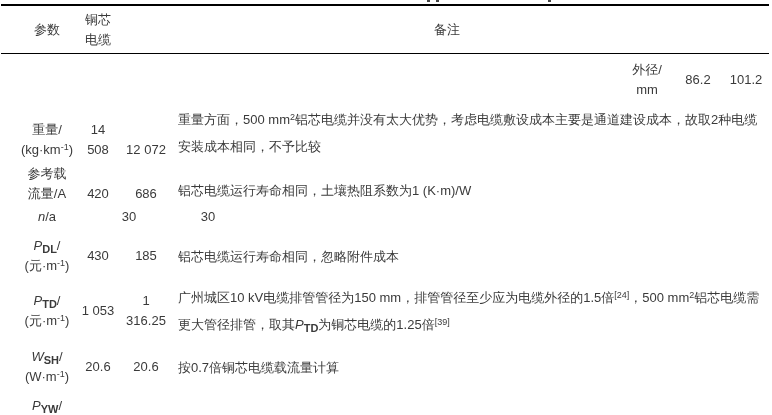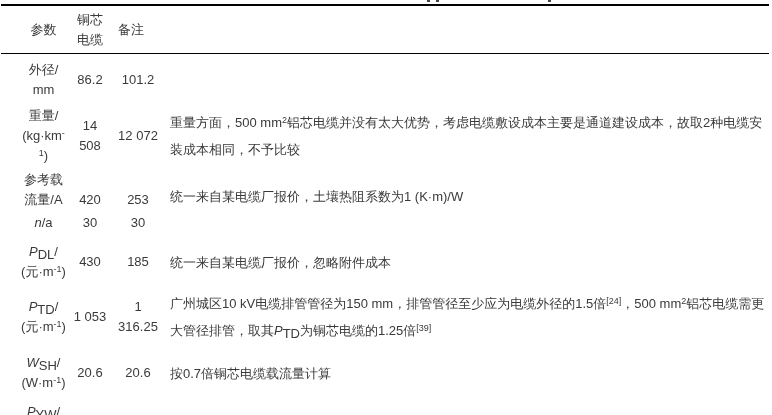--- a/index.html
+++ b/index.html
@@ -11,31 +11,31 @@
   .artifact{position:absolute;top:0;height:2px;width:3px;background:#444;}
   .a1{left:427px;}
   .a2{left:436px;}
   .a3{left:548px;}
   .rule{position:absolute;left:1px;right:3px;background:#000;}
   .rule.top{top:4px;height:2px;}
   .rule.mid{top:53px;height:1px;}
   .thead{position:absolute;top:6px;left:0;width:100%;height:47px;display:flex;align-items:center;}
   .tbody{position:absolute;top:54px;left:0;width:100%;}
   .trow{display:flex;align-items:center;}
-  .r0{min-height:52px;} .r1{min-height:52px;} .r2{min-height:44px;align-items:flex-end;} .r3{min-height:26px;}
+  .r0{min-height:52px;justify-content:flex-end;} .r1{min-height:52px;align-items:flex-end;} .r2{min-height:44px;align-items:flex-end;} .r3{min-height:26px;gap:31px;}
   .r4{min-height:52px;} .r5{min-height:58px;} .r6{min-height:54px;} .r7{min-height:23px;}
   .c{box-sizing:border-box;text-align:center;line-height:20px;}
-  .c.param{width:68px;padding-left:19px;flex:none;}
+  .c.param{width:68px;padding-left:10px;flex:none;margin-left:8px;}
   .c.copper{width:44px;flex:none;}
   .c.aluminum{width:52px;flex:none;}
   .c.remark{flex:1 1 auto;text-align:left;padding-left:6px;padding-right:4px;line-height:27px;}
-  .thead .c.remark{line-height:20px;}
+  .thead .c.remark{text-align:center;line-height:20px;}
   i{font-style:italic;}
   sup{font-size:9px;vertical-align:4px;line-height:0;}
-  sub{font-size:13px;vertical-align:-3px;line-height:0;}
+  sub{font-size:11px;vertical-align:-3px;line-height:0;font-weight:bold;}
 </style>
 </head>
 <body>
 
 <div class="page">
 
   <span class="artifact a1"></span>
   <span class="artifact a2"></span>
   <span class="artifact a3"></span>
 
@@ -60,35 +60,35 @@
     <div class="trow r1">
       <div class="c param">重量/<br>(kg·km<sup>-1</sup>)</div>
       <div class="c copper">14<br>508</div>
       <div class="c aluminum">12 072</div>
       <div class="c remark">重量方面，500 mm<sup>2</sup>铝芯电缆并没有太大优势，考虑电缆敷设成本主要是通道建设成本，故取2种电缆安装成本相同，不予比较</div>
     </div>
 
     <div class="trow r2">
       <div class="c param">参考载<br>流量/A</div>
       <div class="c copper">420</div>
-      <div class="c aluminum">253</div>
-      <div class="c remark">统一来自某电缆厂报价，土壤热阻系数为1 (K·m)/W</div>
+      <div class="c aluminum">686</div>
+      <div class="c remark">铝芯电缆运行寿命相同，土壤热阻系数为1 (K·m)/W</div>
     </div>
 
     <div class="trow r3">
       <div class="c param"><i>n</i>/a</div>
       <div class="c copper">30</div>
       <div class="c aluminum">30</div>
     </div>
 
     <div class="trow r4">
       <div class="c param"><i>P</i><sub>DL</sub>/<br>(元·m<sup>-1</sup>)</div>
       <div class="c copper">430</div>
       <div class="c aluminum">185</div>
-      <div class="c remark">统一来自某电缆厂报价，忽略附件成本</div>
+      <div class="c remark">铝芯电缆运行寿命相同，忽略附件成本</div>
     </div>
 
     <div class="trow r5">
       <div class="c param"><i>P</i><sub>TD</sub>/<br>(元·m<sup>-1</sup>)</div>
       <div class="c copper">1 053</div>
       <div class="c aluminum">1<br>316.25</div>
       <div class="c remark">广州城区10 kV电缆排管管径为150 mm，排管管径至少应为电缆外径的1.5倍<sup>[24]</sup>，500 mm<sup>2</sup>铝芯电缆需更大管径排管，取其<i>P</i><sub>TD</sub>为铜芯电缆的1.25倍<sup>[39]</sup></div>
     </div>
 
     <div class="trow r6">

